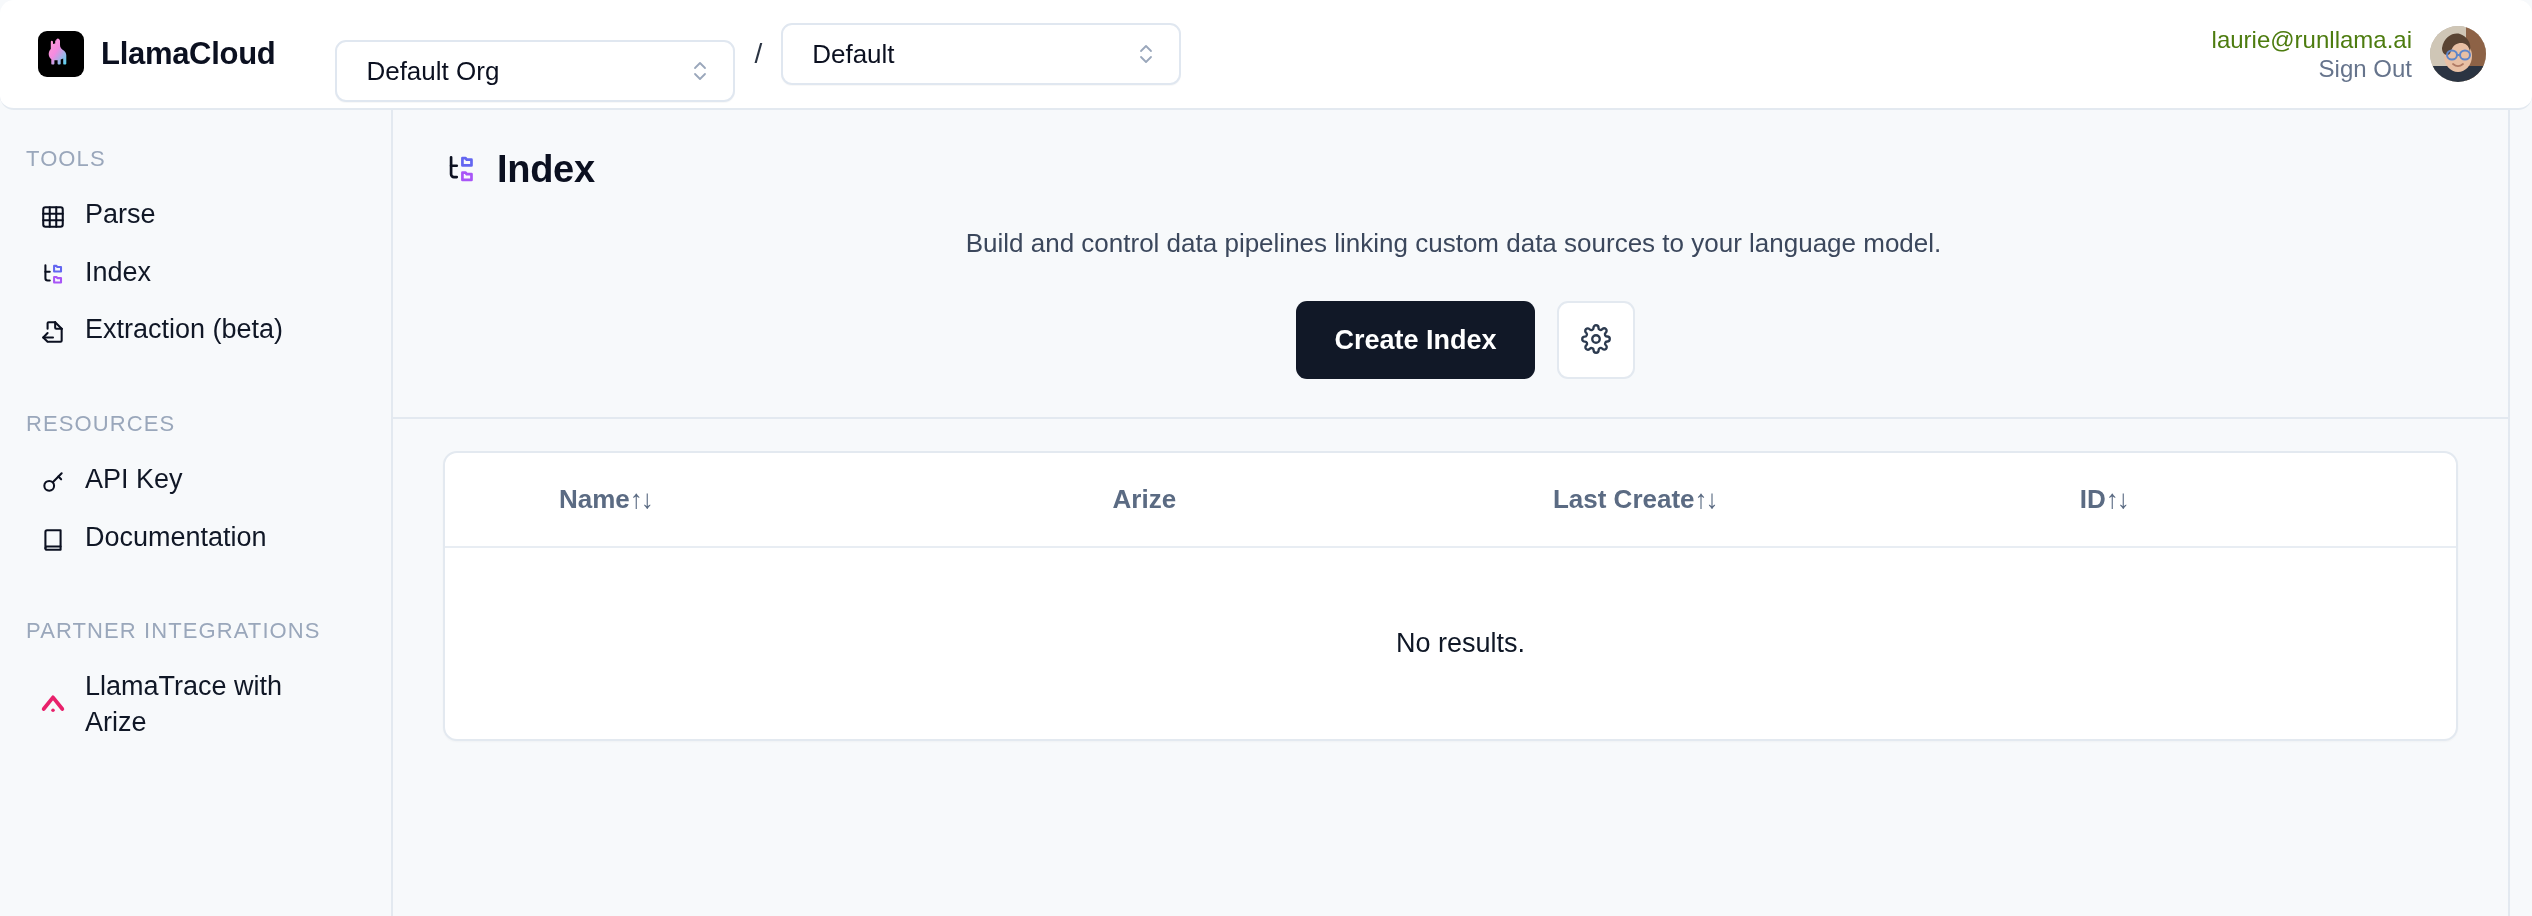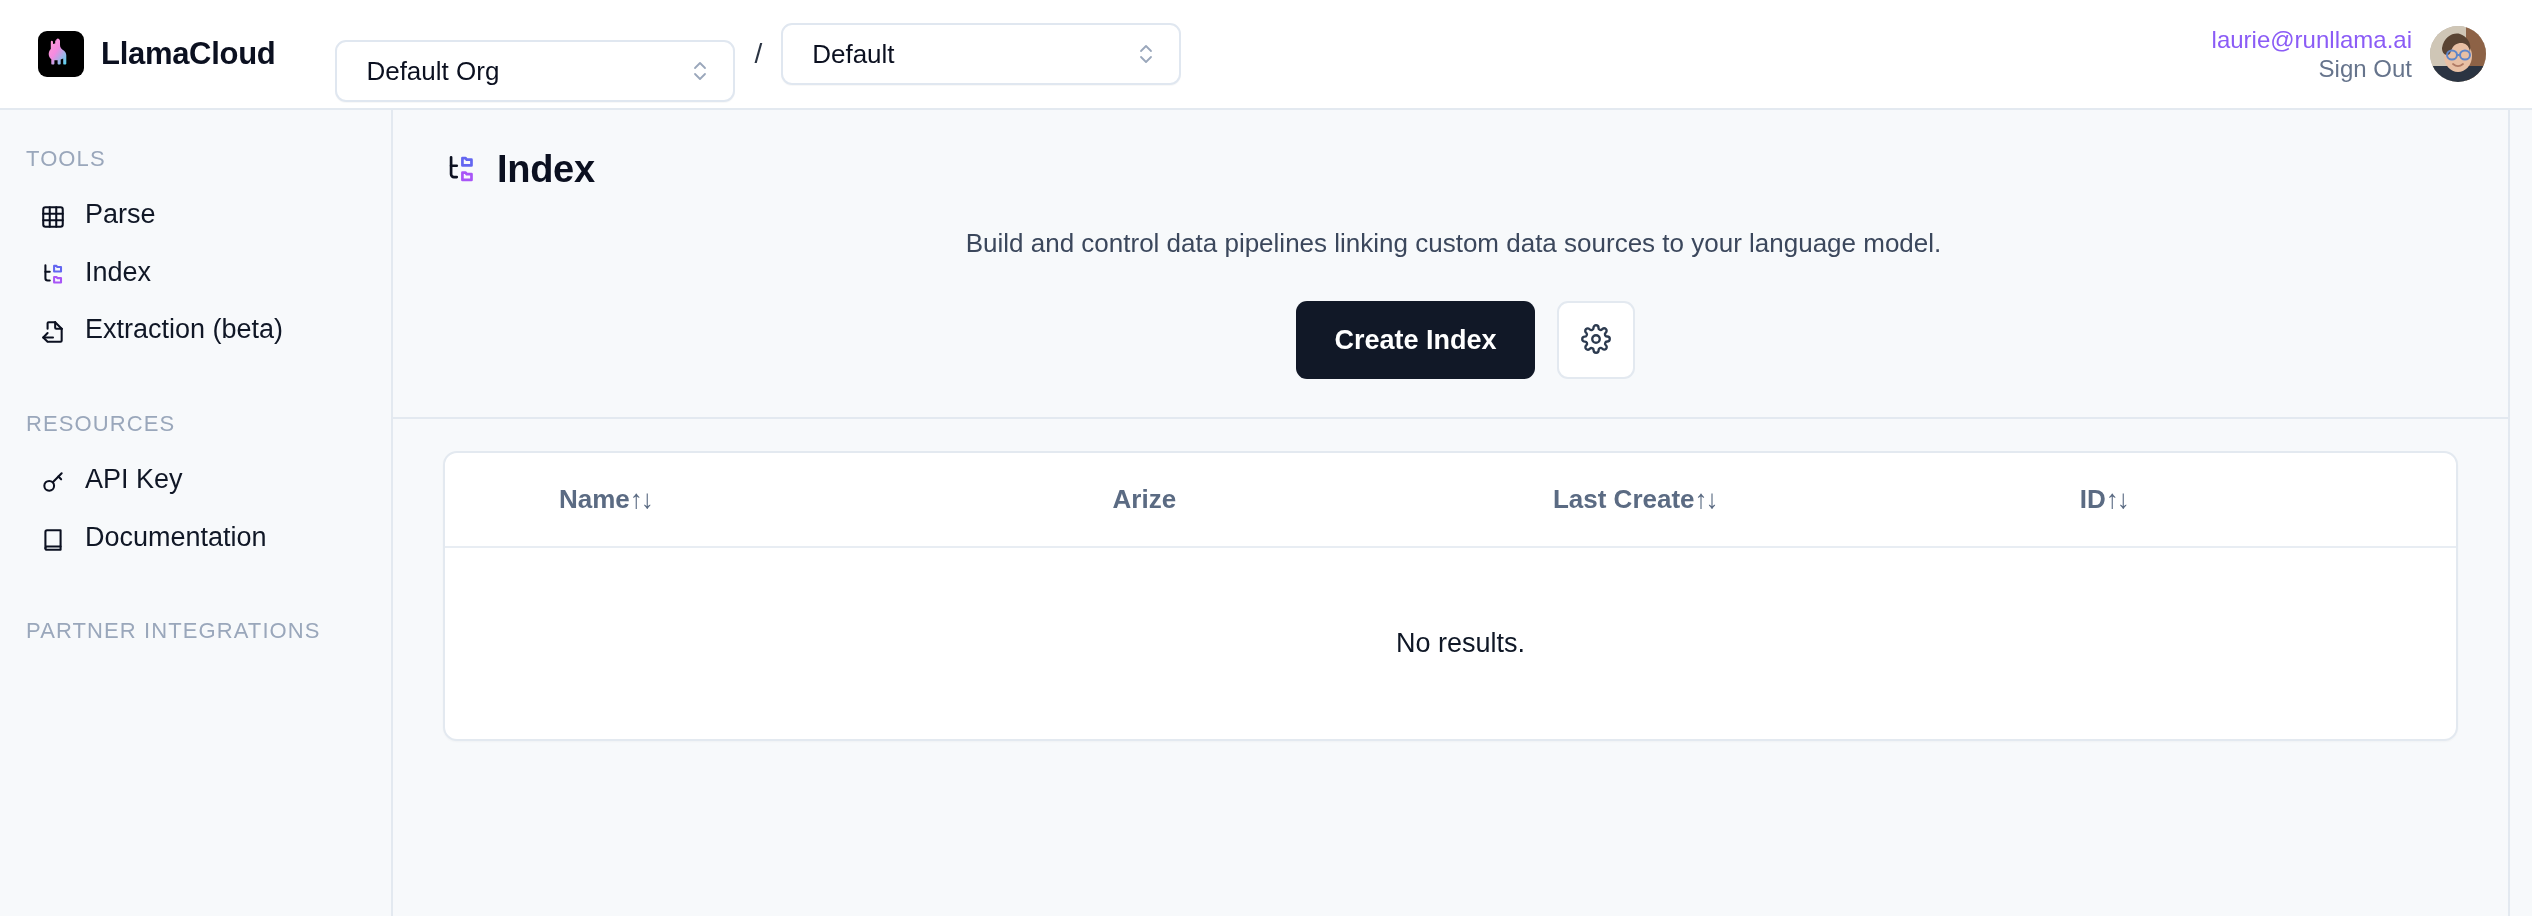--- a/index.html
+++ b/index.html
@@ -25,20 +25,21 @@
   
   .topbar {
     height: 110px;
     min-height: 110px;
     background: #ffffff;
     border-bottom: 2px solid #e3e9f0;
     display: flex;
     align-items: center;
     padding: 0 46px 0 38px;
     position: relative;
+    border-radius: 14px;
   }
 
   .brand {
     display: flex;
     align-items: center;
     gap: 17px;
     margin-right: 60px;
   }
 
   .brand-logo {
@@ -119,21 +120,21 @@
 
   .account-text {
     display: flex;
     flex-direction: column;
     align-items: flex-end;
     line-height: 1.22;
   }
 
   .account-email {
     font-size: 24px;
-    color: #8b5cf6;
+    color: #4d7c0f;
   }
 
   .account-signout {
     font-size: 24px;
     color: #66748c;
     cursor: pointer;
   }
 
   .avatar {
     width: 56px;
@@ -488,20 +489,29 @@
           </span>
           <span class="nav-label">Documentation</span>
         </div>
       </div>
 
       <div class="group-gap"></div>
 
       <div class="nav-group">
         <div class="nav-group-title">PARTNER INTEGRATIONS</div>
 
+        <div class="nav-item">
+          <span class="nav-icon" style="margin-top:18px;">
+            <svg width="28" height="28" viewBox="0 0 24 24" fill="none" stroke="#e8216b" stroke-width="3.2" stroke-linecap="round" stroke-linejoin="round">
+              <polyline points="4,18 12,8 20,18"></polyline>
+              <circle cx="12" cy="19" r="1.5" fill="#e8216b" stroke="none"></circle>
+            </svg>
+          </span>
+          <span class="nav-label">LlamaTrace with Arize</span>
+        </div>
       </div>
 
     </nav>
 
     <main class="main">
 
       <div class="page-head">
 
         <div class="page-title-row">
           <span class="page-title-icon">

